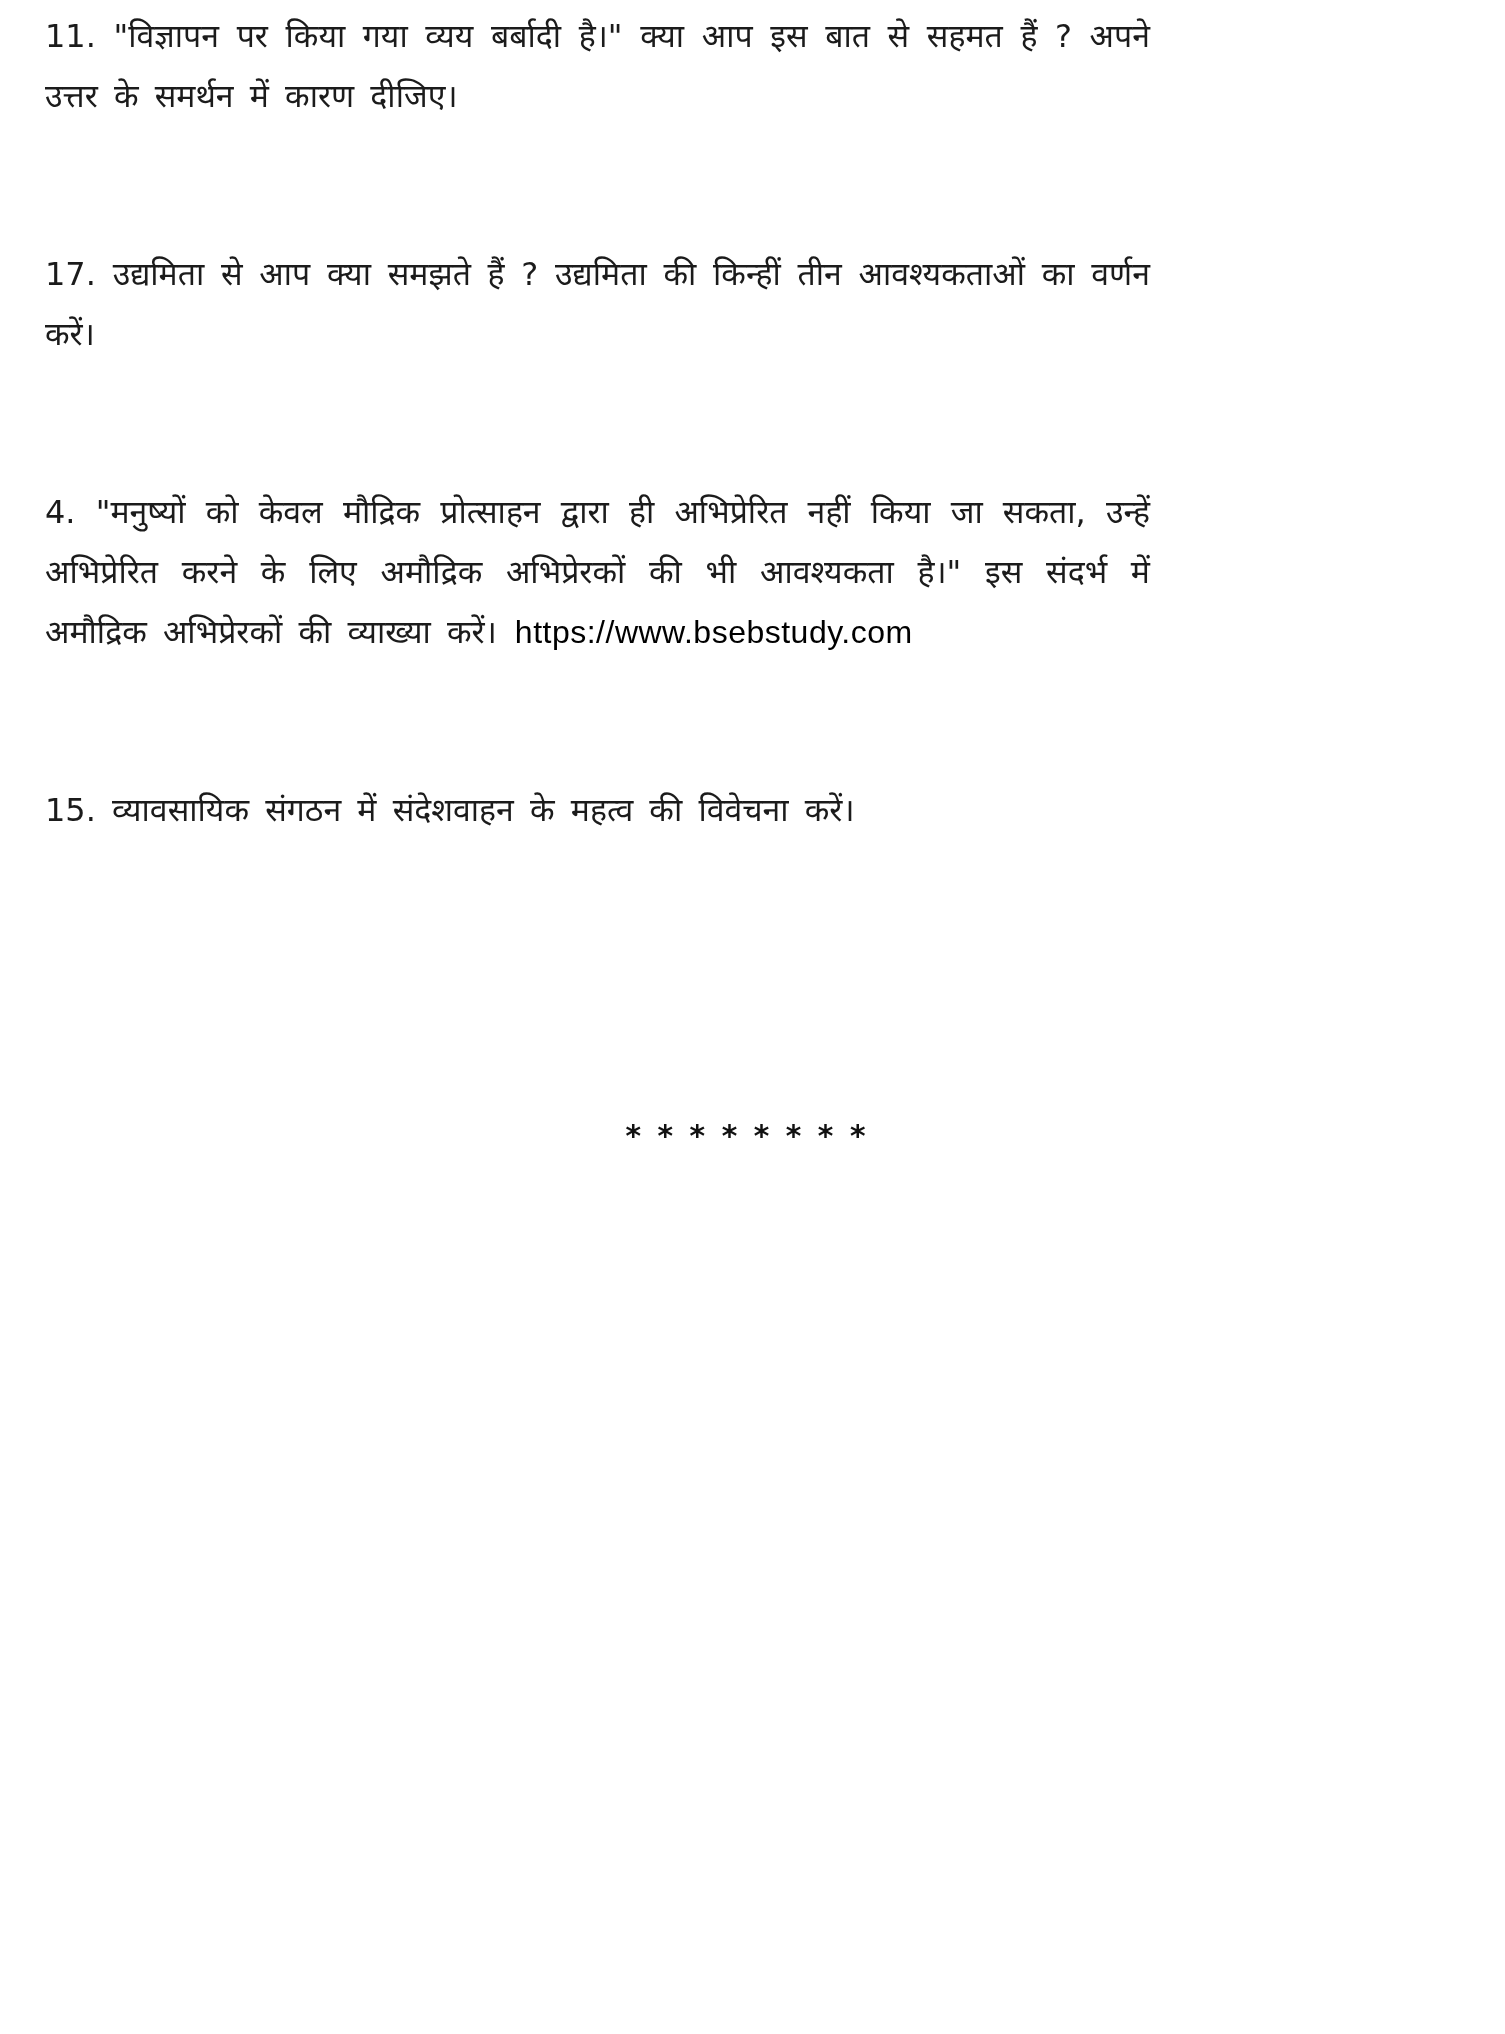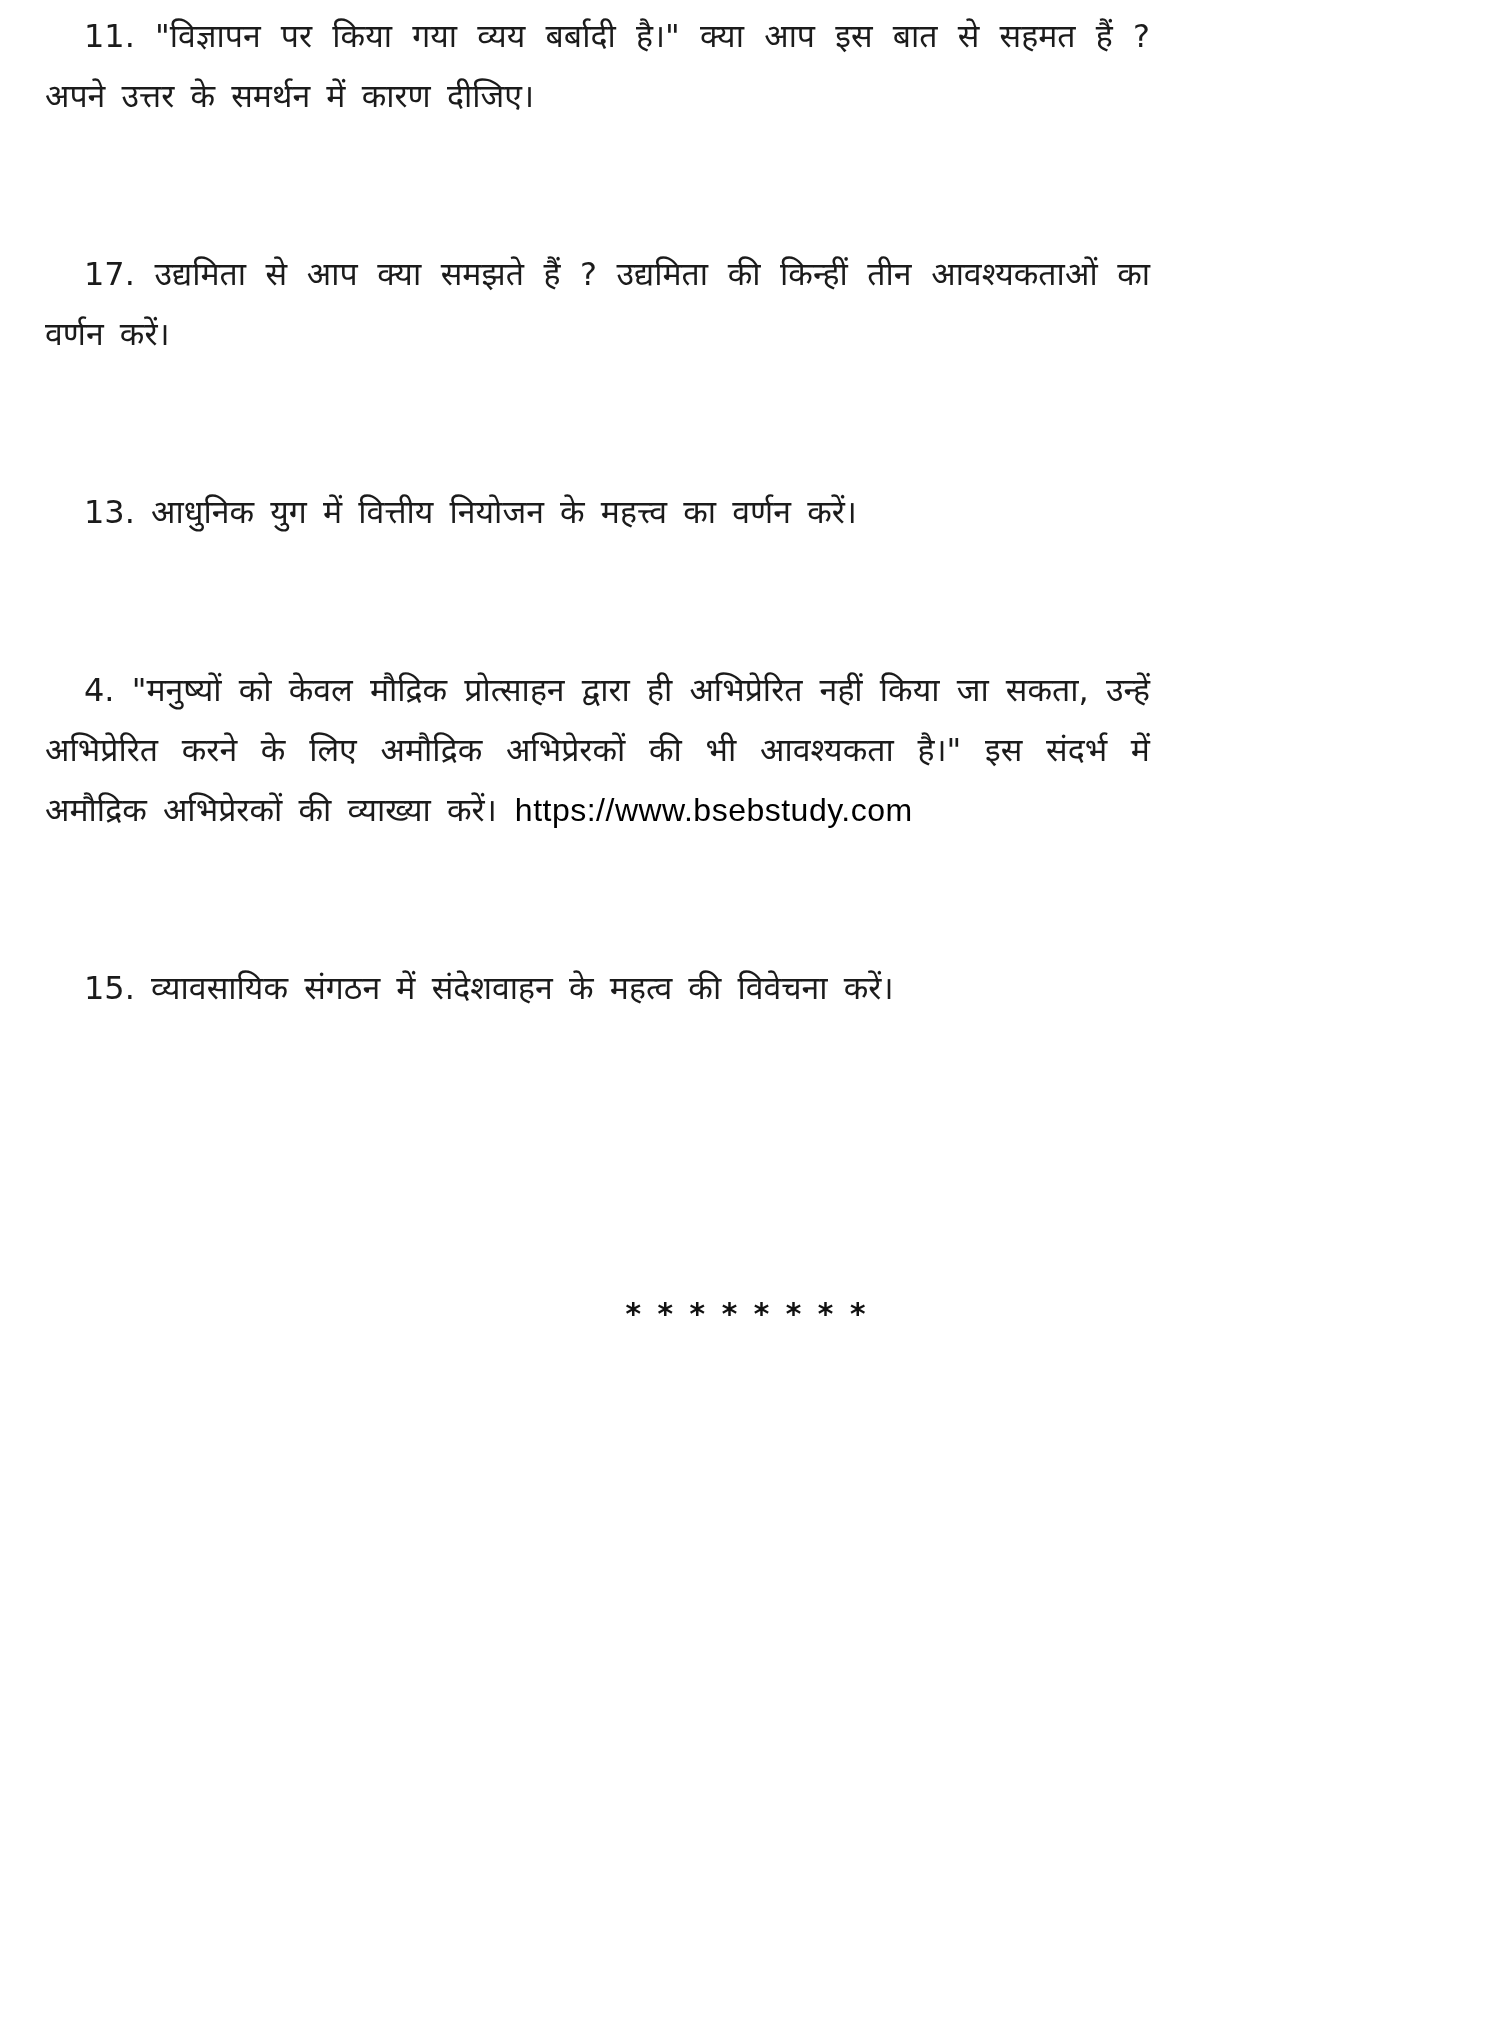--- a/index.html
+++ b/index.html
@@ -27,21 +27,20 @@
     line-height: 60px;
     text-align: justify;
     color: #1b1b1b;
     margin-bottom: 118px;
     word-spacing: 6px;
   }
   p.question:last-of-type { margin-bottom: 0; }
   .qnum {
     display: inline;
     letter-spacing: 0px;
-    margin-left: 39px;
   }
   .url-text {
     font-family: "Liberation Sans", sans-serif;
     color: #000000;
     word-spacing: 0;
     letter-spacing: 0.5px;
     padding-left: 18px;
     white-space: nowrap;
   }
   .footer-separator {
@@ -60,22 +59,20 @@
 
 <div class="page">
   <div class="content">
 
     <p class="question"><span class="qnum">11.</span>
       <span>"विज्ञापन पर किया गया व्यय बर्बादी है।" क्या आप इस बात से सहमत हैं ? अपने उत्तर के समर्थन में कारण दीजिए।</span></p>
 
     <p class="question"><span class="qnum">17.</span>
       <span>उद्यमिता से आप क्या समझते हैं ? उद्यमिता की किन्हीं तीन आवश्यकताओं का वर्णन करें।</span></p>
 
-    <p class="question"><span class="qnum">13.</span>
-      <span>आधुनिक युग में वित्तीय नियोजन के महत्त्व का वर्णन करें।</span></p>
 
     <p class="question"><span class="qnum">4.</span>
       <span>"मनुष्यों को केवल मौद्रिक प्रोत्साहन द्वारा ही अभिप्रेरित नहीं किया जा सकता, उन्हें अभिप्रेरित करने के लिए अमौद्रिक अभिप्रेरकों की भी आवश्यकता है।" इस संदर्भ में अमौद्रिक अभिप्रेरकों की व्याख्या करें।</span><span class="url-text">https://www.bsebstudy.com</span></p>
 
     <p class="question"><span class="qnum">15.</span>
       <span>व्यावसायिक संगठन में संदेशवाहन के महत्व की विवेचना करें।</span></p>
 
   </div>
 
   <div class="footer-separator">********</div>

